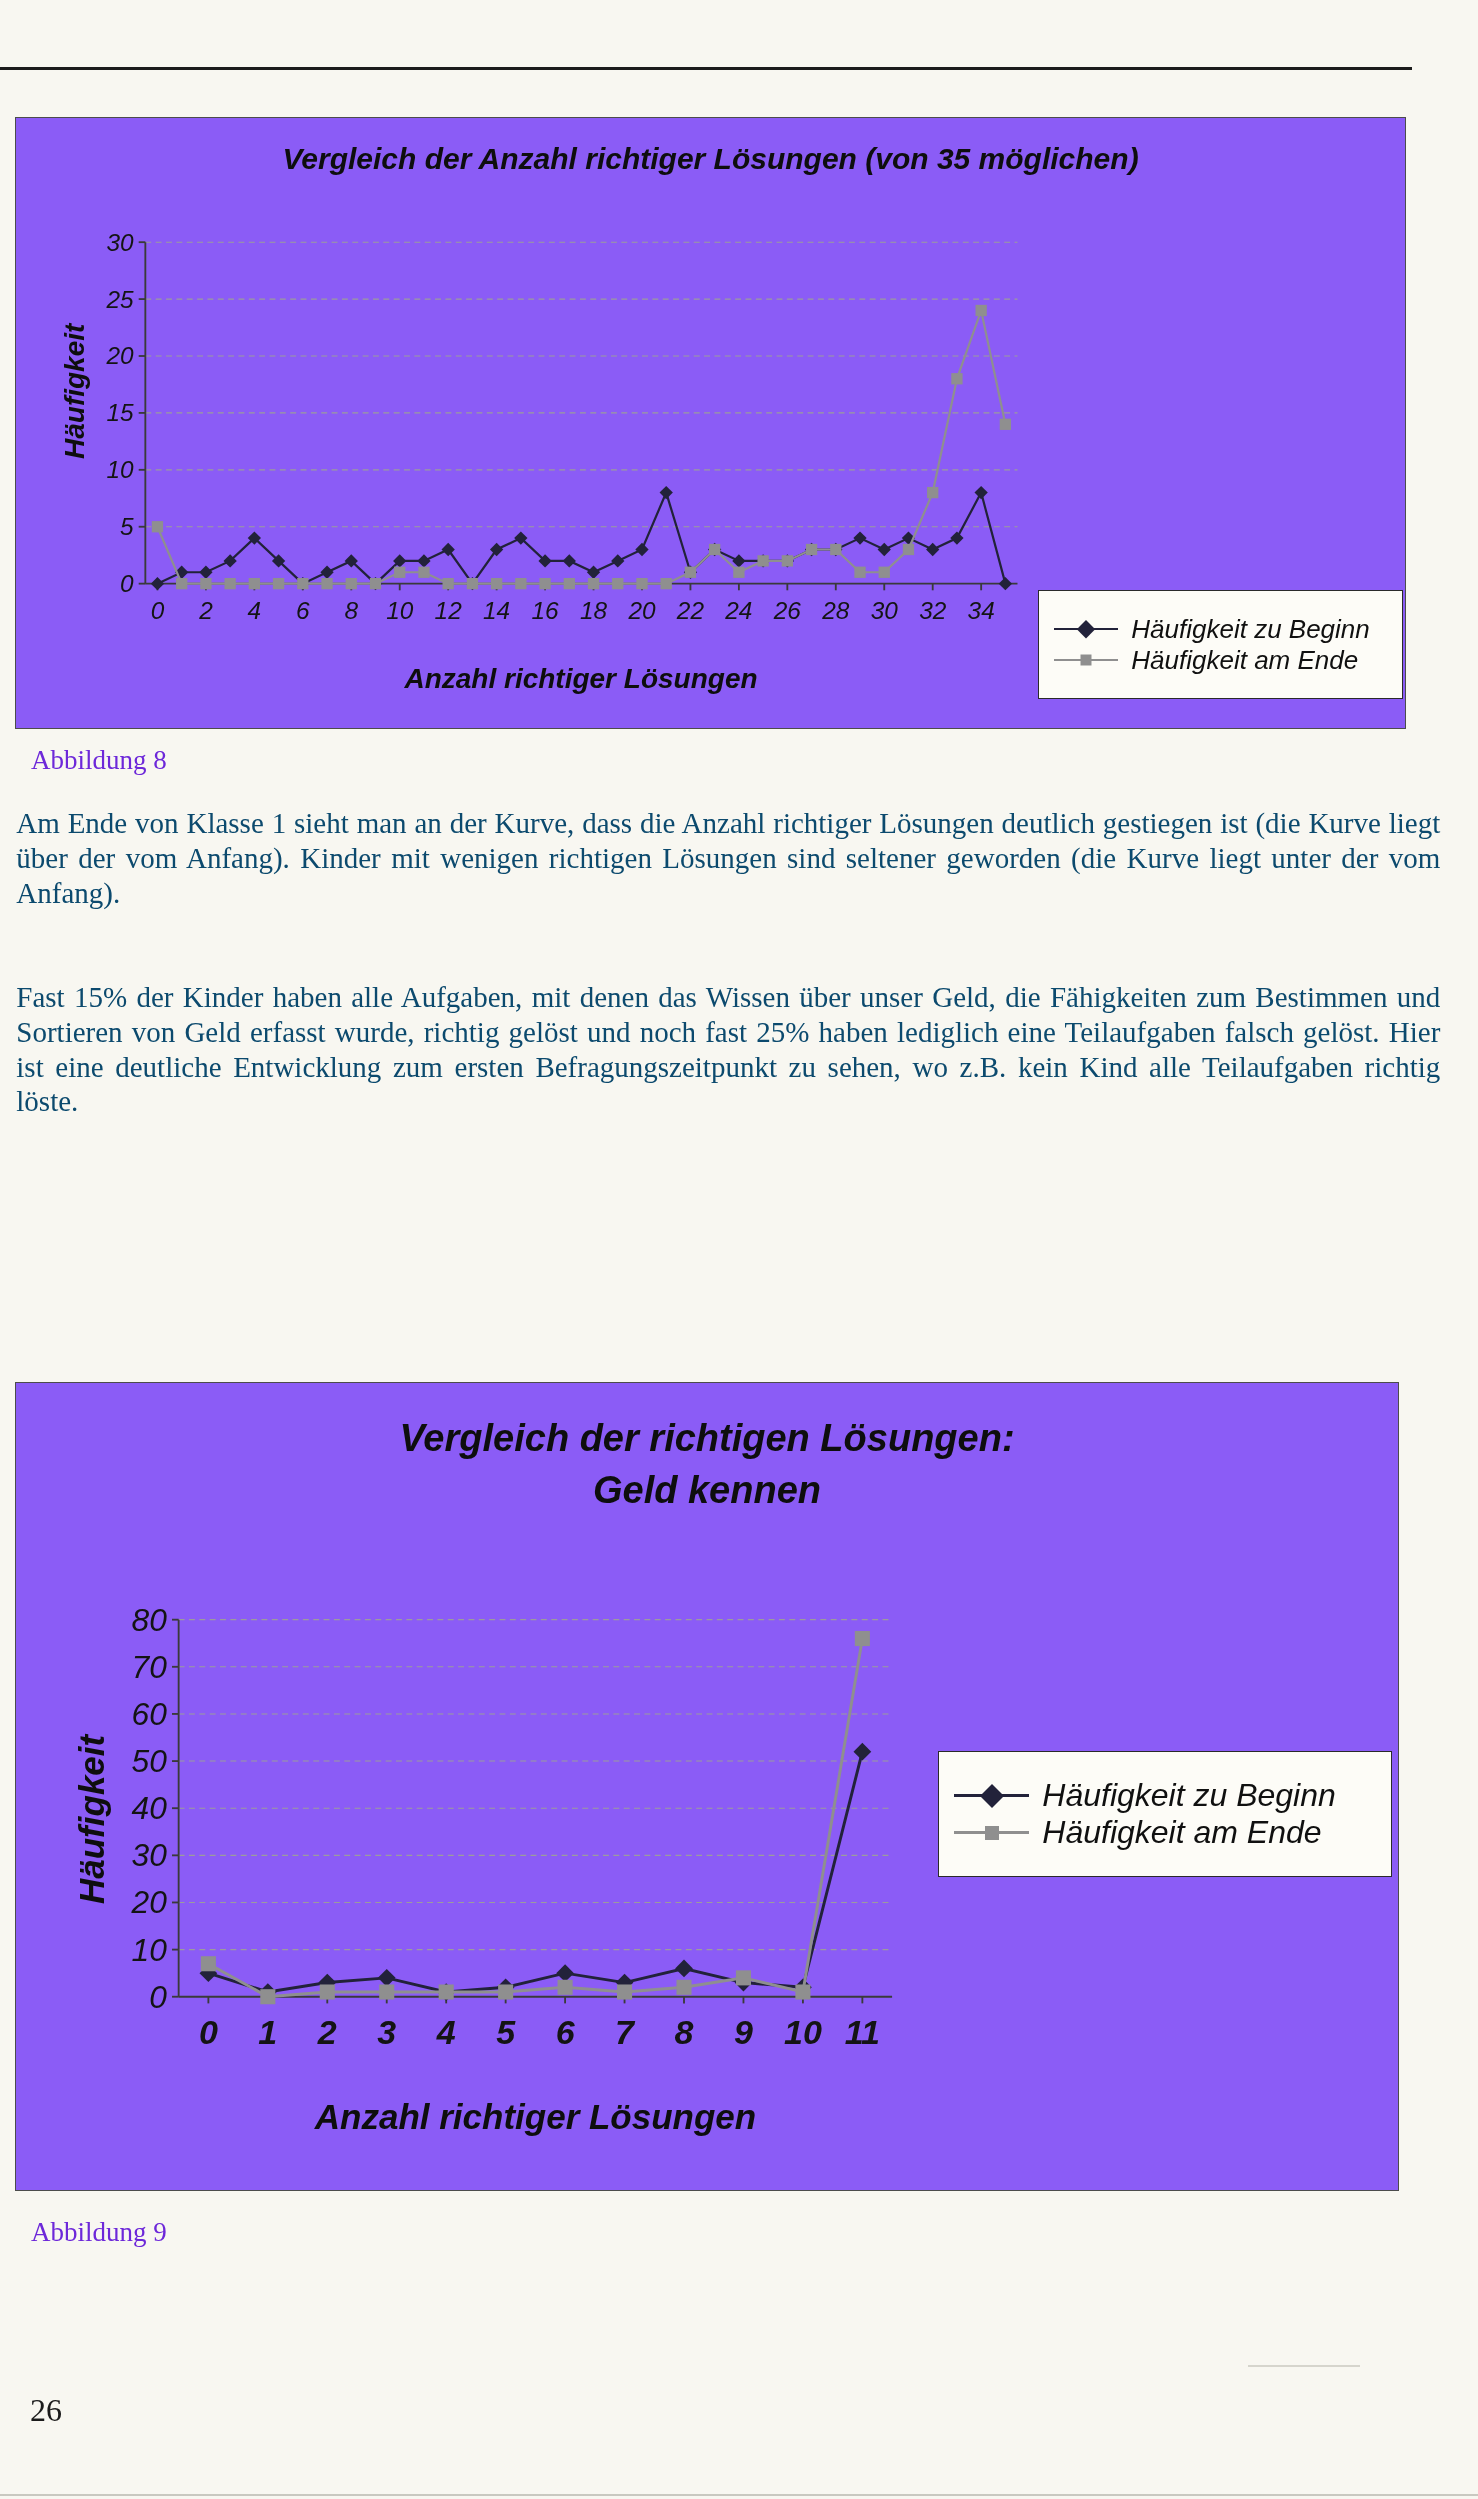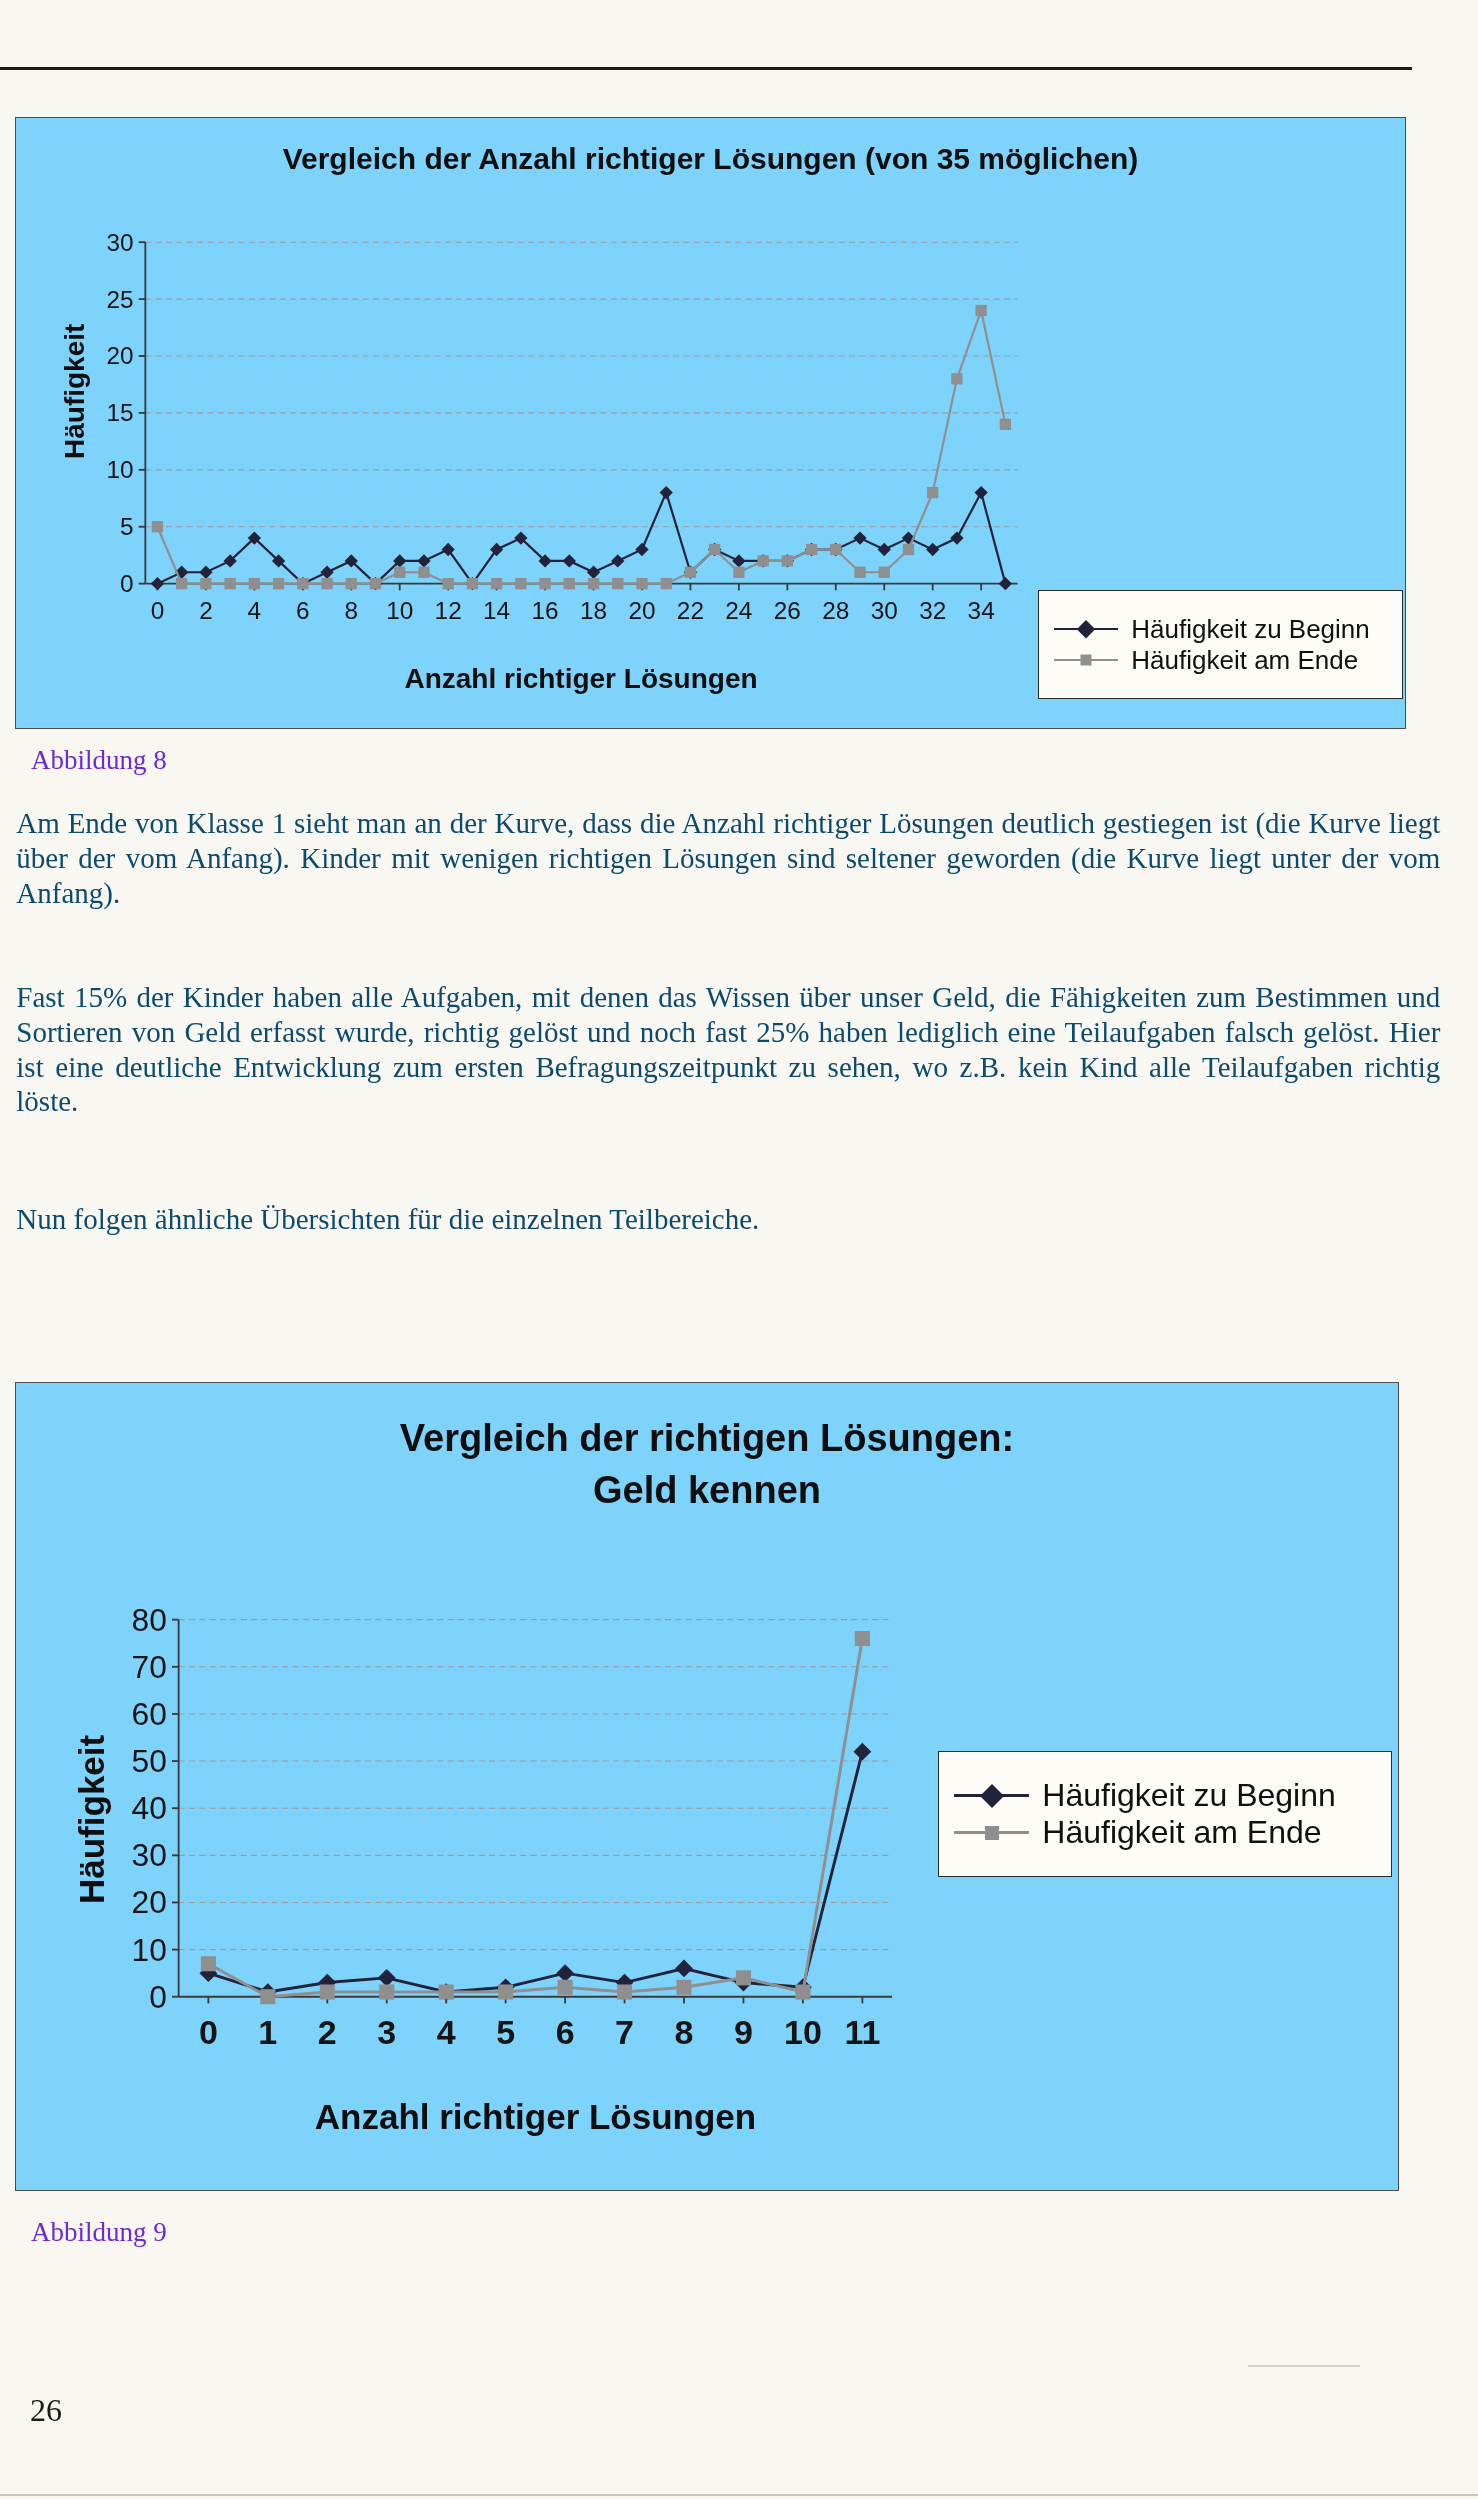--- a/index.html
+++ b/index.html
@@ -8,21 +8,21 @@
     background:#f8f7f1; color:#1d1d1d;
     font-family:"Liberation Serif", serif;
   }
 
   
   .top-rule   { position:absolute; left:0; top:67px; width:1412px; height:3px; background:#1c1c1c; }
   .bottom-rule{ position:absolute; left:0; top:2494px; width:1478px; height:1.5px; background:#c9c8c0; }
   .artifact   { position:absolute; left:1248px; top:2365px; width:112px; height:2.2px; background:#d6d5cd; }
 
   
-  .fig { position:absolute; background:#7dd3fc; border:1.5px solid #4c4c4c; }
+  .fig { position:absolute; background:#8b5cf6; border:1.5px solid #4c4c4c;font-style:italic; }
   .fig8 { left:15px;  top:117px;  width:1391px; height:612px;  }
   .fig9 { left:15px;  top:1382px; width:1384px; height:809px; }
 
   svg.chart { position:absolute; left:0; top:0; }
 
   .chart-title { position:absolute; left:0; right:0; text-align:center;
     font-family:"Liberation Sans", sans-serif; font-weight:bold; color:#0e0e0e; }
   .fig8 .t1 { top:24px;  font-size:30px; }
   .fig9 .t1 { top:34px;  font-size:38px; }
   .fig9 .t2 { top:86px; font-size:38px; }
@@ -229,21 +229,20 @@
       <span class="legend-label">Häufigkeit am Ende</span>
     </div>
   </div>
 </figure>
 
 <div class="caption cap8">Abbildung 8</div>
 
 <p class="para p1">Am Ende von Klasse 1 sieht man an der Kurve, dass die Anzahl richtiger Lösungen deutlich gestiegen ist (die Kurve liegt über der vom Anfang). Kinder mit wenigen richtigen Lösungen sind seltener geworden (die Kurve liegt unter der vom Anfang).</p>
 <p class="para p2">Fast 15% der Kinder haben alle Aufgaben, mit denen das Wissen über unser Geld, die Fähigkeiten zum Bestimmen und Sortieren von Geld erfasst wurde, richtig gelöst und noch fast 25% haben lediglich eine Teilaufgaben falsch gelöst. Hier ist eine deutliche Entwicklung zum ersten Befragungszeitpunkt zu sehen, wo z.B. kein Kind alle Teilaufgaben richtig löste.</p>
 <div class="para p3">
-  <div class="line-a">Nun folgen ähnliche Übersichten für die einzelnen Teilbereiche.</div>
 </div>
 
 <figure class="fig fig9">
   <div class="chart-title t1">Vergleich der richtigen Lösungen:</div>
   <div class="chart-title t2">Geld kennen</div>
   <svg id="chart9-svg" class="chart" width="1384" height="809" viewBox="0 0 1872 1094">
       <line x1="211" y1="830" x2="220" y2="830" class="axis"></line>
       <text x="204" y="830" class="tick" text-anchor="end" dominant-baseline="central" font-size="43">0</text>
       <line x1="220" y1="766.25" x2="1185" y2="766.25" class="grid"></line>
       <line x1="211" y1="766.25" x2="220" y2="766.25" class="axis"></line>

